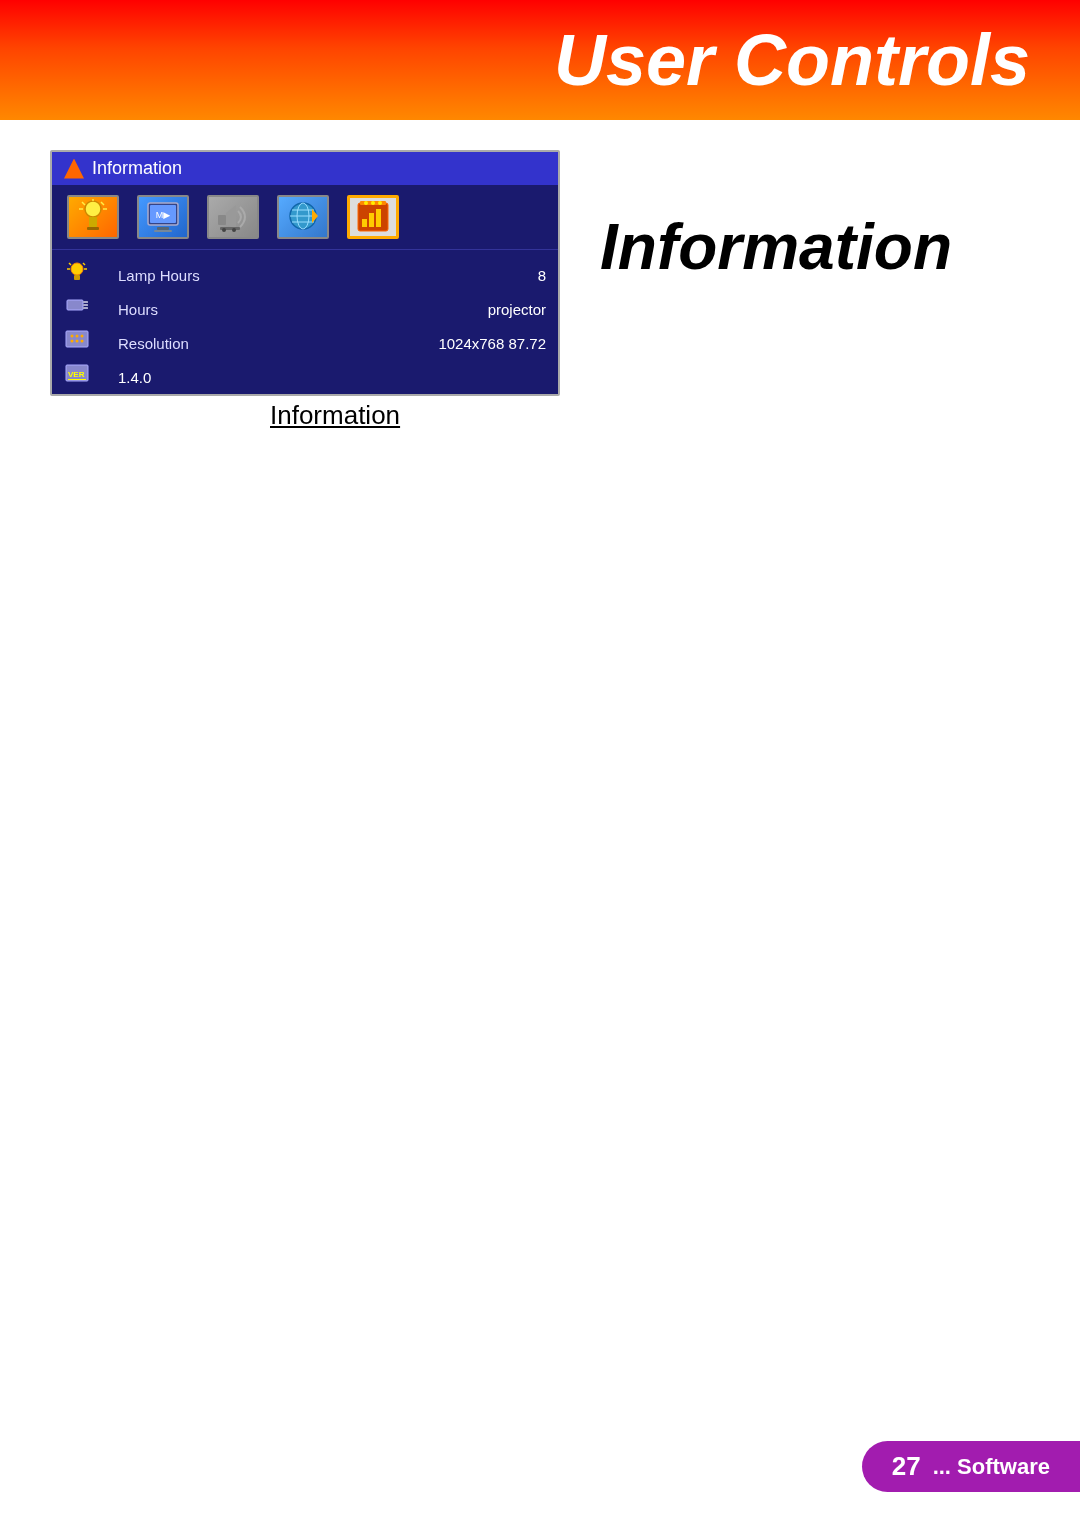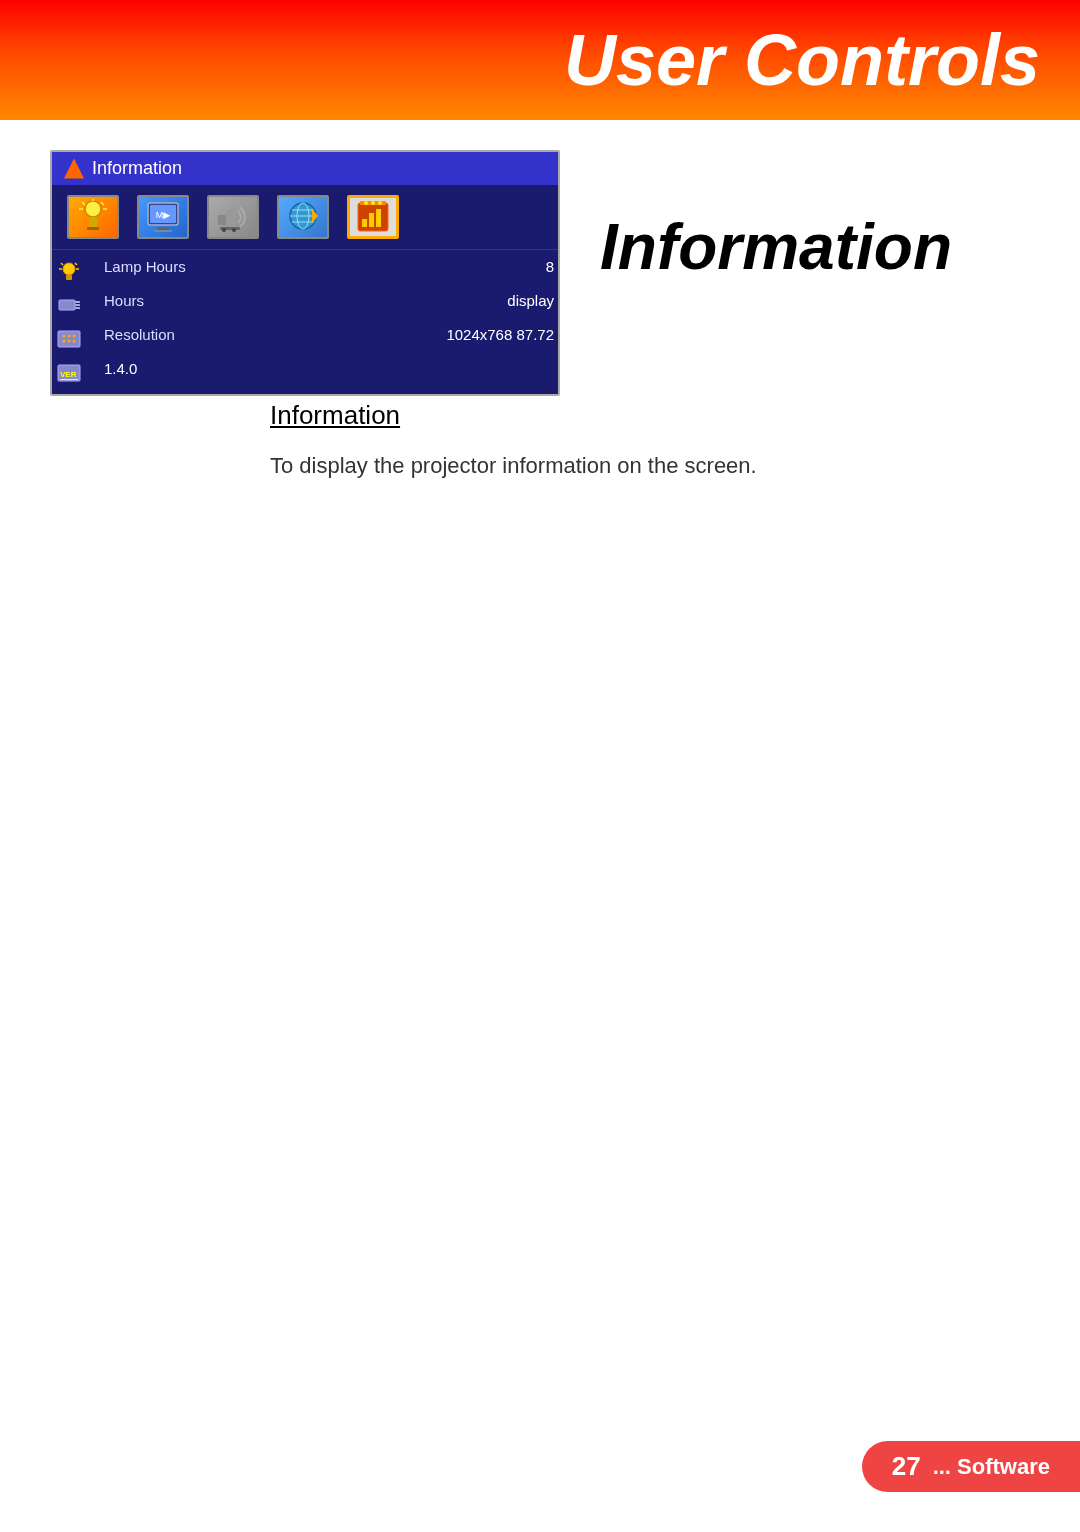--- a/index.html
+++ b/index.html
@@ -14,21 +14,21 @@
     }
 
     
     .header {
       width: 100%;
       height: 120px;
       background: linear-gradient(to bottom, #ff0000 0%, #ff4400 40%, #ff8800 100%);
       display: flex;
       align-items: center;
       justify-content: flex-end;
-      padding-right: 40px;
+      padding-right: 50px;
     }
 
     .header-title {
       font-size: 72px;
       font-style: italic;
       font-weight: bold;
       color: #ffffff;
       font-family: Arial, sans-serif;
     }
 
@@ -105,25 +105,25 @@
     }
 
     
     .osd-data-rows {
       background: #1a1a6e;
       padding: 4px 0;
     }
 
     .osd-row {
       display: flex;
-      align-items: flex-start;
-      padding: 4px 4px;
+      align-items: flex-end;
+      padding: 4px 12px;
       color: #ffffff;
       font-size: 15px;
-      gap: 22px;
+      gap: 28px;
     }
 
     .osd-row-icon {
       width: 26px;
       height: 26px;
       display: flex;
       align-items: center;
       justify-content: center;
       flex-shrink: 0;
     }
@@ -180,21 +180,21 @@
       color: #333333;
       font-family: Arial, sans-serif;
       line-height: 1.5;
     }
 
     
     .page-badge {
       position: absolute;
       bottom: 40px;
       right: 0;
-      background: #ef4444;
+      background: #a21caf;
       color: #ffffff;
       font-size: 22px;
       font-weight: bold;
       padding: 10px 30px;
       border-radius: 30px 0 0 30px;
       display: flex;
       align-items: center;
       gap: 12px;
       margin-top: 8px;
     }
@@ -316,21 +316,21 @@
       <div class="osd-row">
         <div class="osd-row-icon">
           <svg width="24" height="24" viewBox="0 0 24 24" fill="none">
             <rect x="2" y="7" width="16" height="10" rx="1" fill="#8888cc" stroke="#aaaaff" stroke-width="1"></rect>
             <rect x="18" y="8" width="5" height="2" rx="0.5" fill="#aaaacc"></rect>
             <rect x="18" y="11" width="5" height="2" rx="0.5" fill="#aaaacc"></rect>
             <rect x="18" y="14" width="5" height="2" rx="0.5" fill="#aaaacc"></rect>
           </svg>
         </div>
         <span class="osd-row-label">Hours</span>
-        <span class="osd-row-value">display</span>
+        <span class="osd-row-value">projector</span>
       </div>
 
       <div class="osd-row">
         <div class="osd-row-icon">
           <svg width="24" height="24" viewBox="0 0 24 24" fill="none">
             <rect x="1" y="4" width="22" height="16" rx="1" fill="#8888cc" stroke="#aaaaff" stroke-width="1"></rect>
 
             <circle cx="7" cy="9" r="1.5" fill="#ffaa00"></circle>
             <circle cx="12" cy="9" r="1.5" fill="#ffaa00"></circle>
             <circle cx="17" cy="9" r="1.5" fill="#ffaa00"></circle>
@@ -358,19 +358,18 @@
   </div>
 
   <div class="right-panel">
     <span class="section-italic-title">Information</span>
   </div>
 
 </div>
 
 <div class="bottom-section">
   <div class="section-heading">Information</div>
-  <div class="section-description">To display the projector information on the screen.</div>
 </div>
 
 <div class="page-badge">
   <span class="page-number">27</span>
   <span>... Software</span>
 </div>
 
 </body></html>

